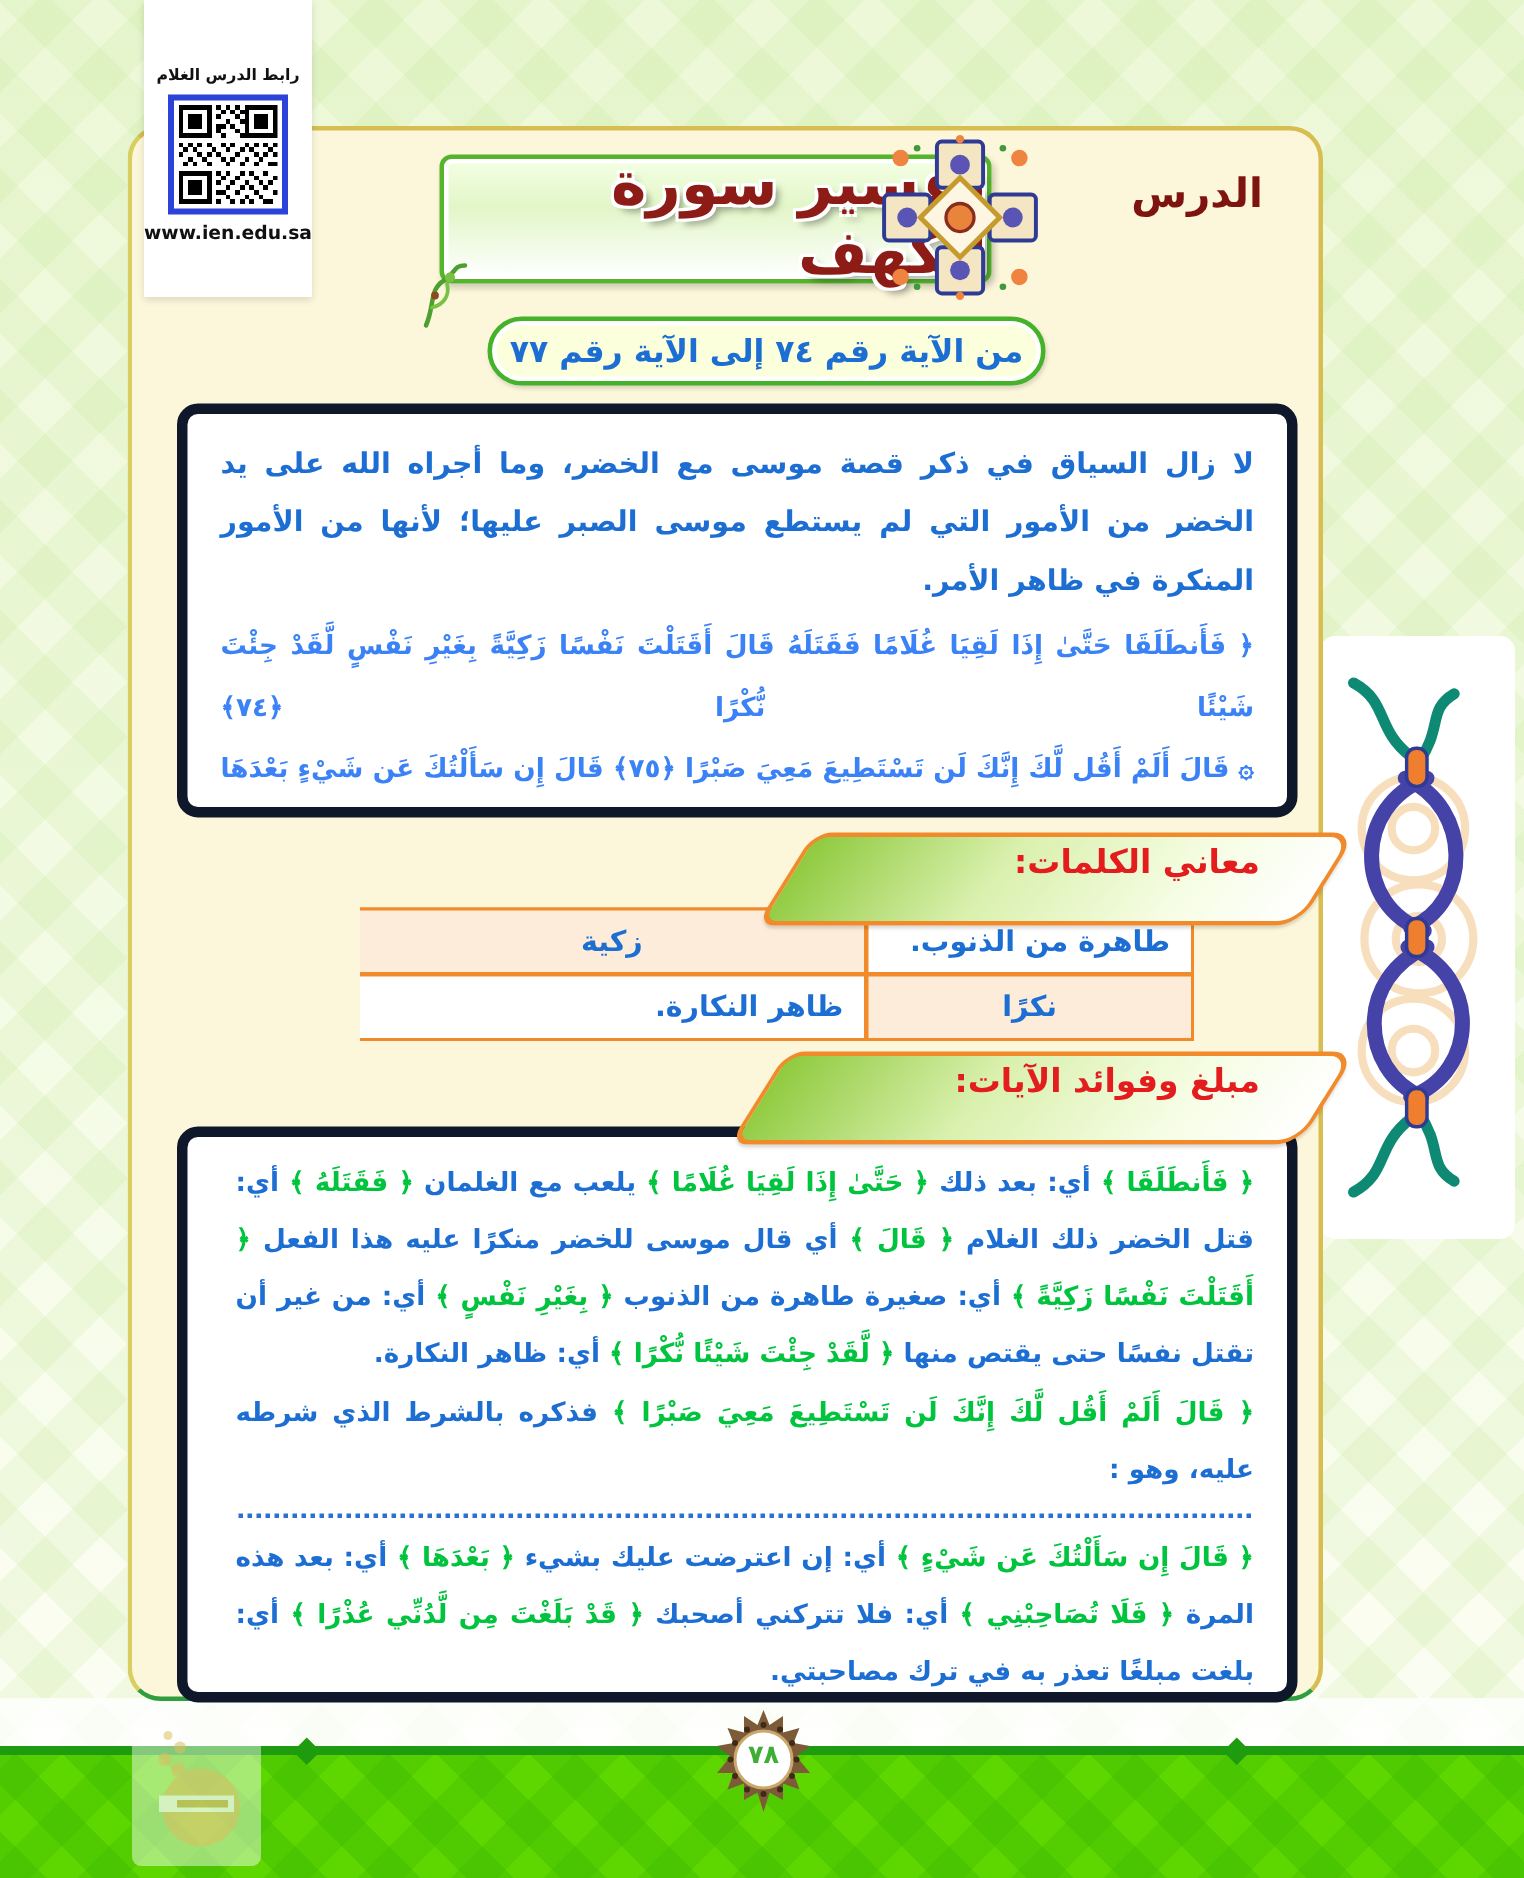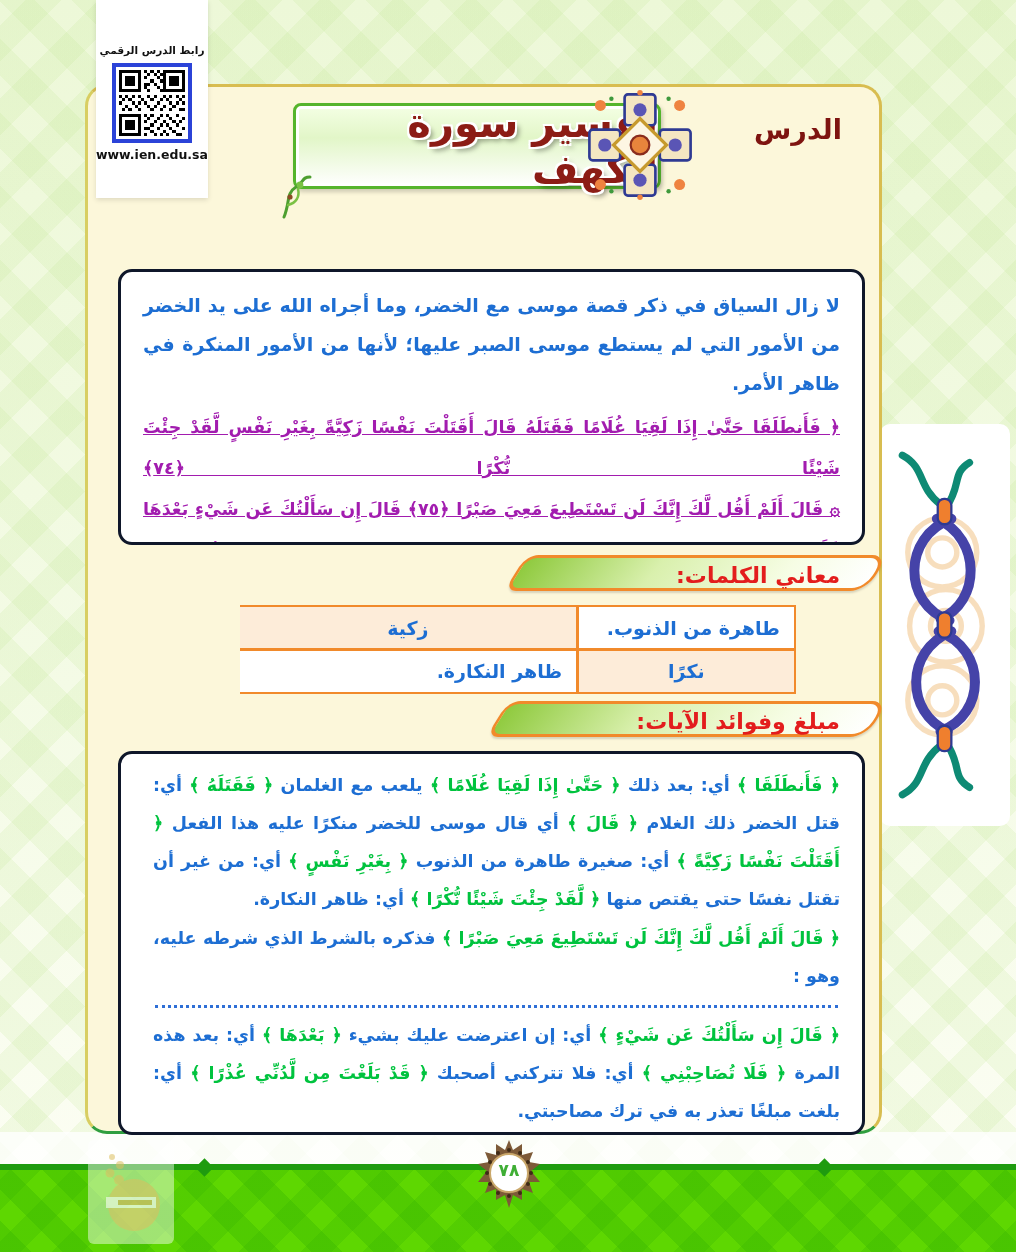--- a/index.html
+++ b/index.html
@@ -50,27 +50,27 @@
   .banner-sprout { position:absolute; left:188px; top:88px; width:40px; height:44px; z-index:4; }
 
   .rosette { position:absolute; left:497px; top:2px; width:110px; height:112px; z-index:3; }
 
   .subtitle-pill { position:absolute; left:237px; top:124px; width:372px; height:46px;
     border:3px solid #44b22a; border-radius:24px; background:#fcffdc;
     box-shadow:inset 0 0 0 3px #ffffff, 1px 2px 3px rgba(0,0,0,.15);
     display:flex; align-items:center; justify-content:center; }
   .subtitle-pill span { color:#1d6ed3; font-weight:bold; font-size:21px; direction:rtl; }
 
-  .white-box { position:absolute; background:#fff; border:3px solid #0f172a; border-radius:14px; overflow:hidden; }
+  .white-box { position:absolute; background:#fff; border:7px solid #0f172a; border-radius:14px; overflow:hidden; }
   .intro-box { left:30px; top:182px; width:747px; height:276px; padding:14px 22px 10px 22px; }
   .intro-text { direction:rtl; text-align:justify; color:#1d6ed3; font-weight:bold; font-size:19px; line-height:2.05; }
-  .verses { margin-top:4px; direction:rtl; color:#a21caf; font-weight:bold; font-size:17.5px; line-height:2.34;text-decoration:underline; }
+  .verses { margin-top:4px; direction:rtl; color:#3b82f6; font-weight:bold; font-size:17.5px; line-height:2.34; }
   .verse-line { text-align:justify; text-align-last:justify; }
 
-  .tab { position:absolute; height:36px; z-index:3; }
+  .tab { position:absolute; height:62px; z-index:3; }
   .tab::before { content:""; position:absolute; inset:0; border:3px solid #f18a2b; border-radius:12px 16px 16px 12px;
     background:linear-gradient(100deg,#8fca3e 0%,#d9f0ad 38%,#f6fde4 75%,#ffffff 100%);
     transform:skewX(-32deg); transform-origin:0 100%; box-shadow:1px 2px 2px rgba(0,0,0,.15); }
   .tab span { position:relative; display:block; text-align:right; padding:8px 26px 0 0;
     color:#e31d1d; font-weight:bold; font-size:22px; direction:rtl; }
   .tab-words { left:416px; top:468px; width:362px; }
   .tab-tafsir { left:398px; top:614px; width:380px; }
 
   .wtable { position:absolute; left:152px; top:518px; width:556px; direction:rtl;
     display:grid; grid-template-columns:39% 61%; border:2.5px solid #f18a2b; background:#f18a2b; grid-gap:2.5px; }
@@ -99,21 +99,21 @@
   .watermark { position:absolute; left:88px; top:1140px; width:86px; height:104px;
     background:rgba(255,255,255,.45); border-radius:6px; z-index:4; display:flex; align-items:center; justify-content:center; }
   .watermark svg { opacity:.55; }
 </style>
 </head>
 <body>
 
 <div class="page">
 
   <div class="qr-panel">
-    <div class="qr-label">رابط الدرس الرقمي</div>
+    <div class="qr-label">رابط الدرس الغلام</div>
     <div class="qr-box">
       <svg viewBox="0 0 21 21" shape-rendering="crispEdges">
         <g fill="#000">
           <path d="M0 0h7v7h-7z M1 1v5h5v-5z" fill-rule="evenodd"></path>
           <rect x="2" y="2" width="3" height="3"></rect>
           <path d="M14 0h7v7h-7z M15 1v5h5v-5z" fill-rule="evenodd"></path>
           <rect x="16" y="2" width="3" height="3"></rect>
           <path d="M0 14h7v7h-7z M1 15v5h5v-5z" fill-rule="evenodd"></path>
           <rect x="2" y="16" width="3" height="3"></rect>
           <path d="M8 0h1v1h-1z M10 0h1v1h-1z M12 0h1v1h-1z M9 1h1v1h-1z M11 1h1v1h-1z M13 1h1v1h-1z M8 2h1v1h-1z M12 2h1v1h-1z M10 3h1v1h-1z M13 3h1v1h-1z M8 4h2v1h-2z M11 4h1v1h-1z M8 5h1v1h-1z M12 5h1v1h-1z M9 6h1v1h-1z M13 6h1v1h-1z M0 8h1v1h-1z M2 8h1v1h-1z M4 8h1v1h-1z M6 8h1v1h-1z M9 8h1v1h-1z M11 8h1v1h-1z M14 8h1v1h-1z M16 8h1v1h-1z M18 8h1v1h-1z M20 8h1v1h-1z M1 9h1v1h-1z M3 9h1v1h-1z M7 9h1v1h-1z M10 9h1v1h-1z M13 9h1v1h-1z M15 9h1v1h-1z M19 9h1v1h-1z M0 10h1v1h-1z M4 10h1v1h-1z M6 10h1v1h-1z M8 10h1v1h-1z M12 10h1v1h-1z M16 10h1v1h-1z M18 10h1v1h-1z M20 10h1v1h-1z M2 11h1v1h-1z M5 11h1v1h-1z M9 11h1v1h-1z M11 11h1v1h-1z M14 11h1v1h-1z M17 11h1v1h-1z M1 12h1v1h-1z M3 12h1v1h-1z M6 12h1v1h-1z M10 12h1v1h-1z M13 12h1v1h-1z M16 12h1v1h-1z M19 12h2v1h-2z M8 14h1v1h-1z M10 14h1v1h-1z M13 14h1v1h-1z M15 14h1v1h-1z M18 14h1v1h-1z M9 15h1v1h-1z M12 15h1v1h-1z M16 15h1v1h-1z M20 15h1v1h-1z M8 16h1v1h-1z M11 16h1v1h-1z M14 16h1v1h-1z M17 16h1v1h-1z M19 16h1v1h-1z M10 17h1v1h-1z M13 17h1v1h-1z M15 17h1v1h-1z M18 17h1v1h-1z M8 18h2v1h-2z M12 18h1v1h-1z M16 18h1v1h-1z M20 18h1v1h-1z M10 19h1v1h-1z M14 19h1v1h-1z M17 19h1v1h-1z M8 20h1v1h-1z M11 20h1v1h-1z M13 20h1v1h-1z M15 20h1v1h-1z M18 20h2v1h-2z"></path>
@@ -164,20 +164,23 @@
           <circle cx="50" cy="97.5" r="2.5"></circle>
       </g>
       <g fill="#3f9a3c">
         <circle cx="24" cy="8" r="2"></circle>
           <circle cx="76" cy="8" r="2"></circle>
         <circle cx="24" cy="92" r="2"></circle>
           <circle cx="76" cy="92" r="2"></circle>
       </g>
     </svg>
 
+    <div class="subtitle-pill">
+      <span>من الآية رقم ٧٤ إلى الآية رقم ٧٧</span>
+    </div>
 
     <div class="white-box intro-box">
       <p class="intro-text">لا زال السياق في ذكر قصة موسى مع الخضر، وما أجراه الله على يد الخضر من الأمور التي لم يستطع موسى الصبر عليها؛ لأنها من الأمور المنكرة في ظاهر الأمر.</p>
       <div class="verses">
         <div class="verse-line">﴿ فَأَنطَلَقَا حَتَّىٰ إِذَا لَقِيَا غُلَامًا فَقَتَلَهُ قَالَ أَقَتَلْتَ نَفْسًا زَكِيَّةً بِغَيْرِ نَفْسٍ لَّقَدْ جِئْتَ شَيْئًا نُّكْرًا ﴿٧٤﴾</div>
         <div class="verse-line">۞ قَالَ أَلَمْ أَقُل لَّكَ إِنَّكَ لَن تَسْتَطِيعَ مَعِيَ صَبْرًا ﴿٧٥﴾ قَالَ إِن سَأَلْتُكَ عَن شَيْءٍ بَعْدَهَا فَلَا تُصَاحِبْنِي</div>
 
       </div>
     </div>
 

